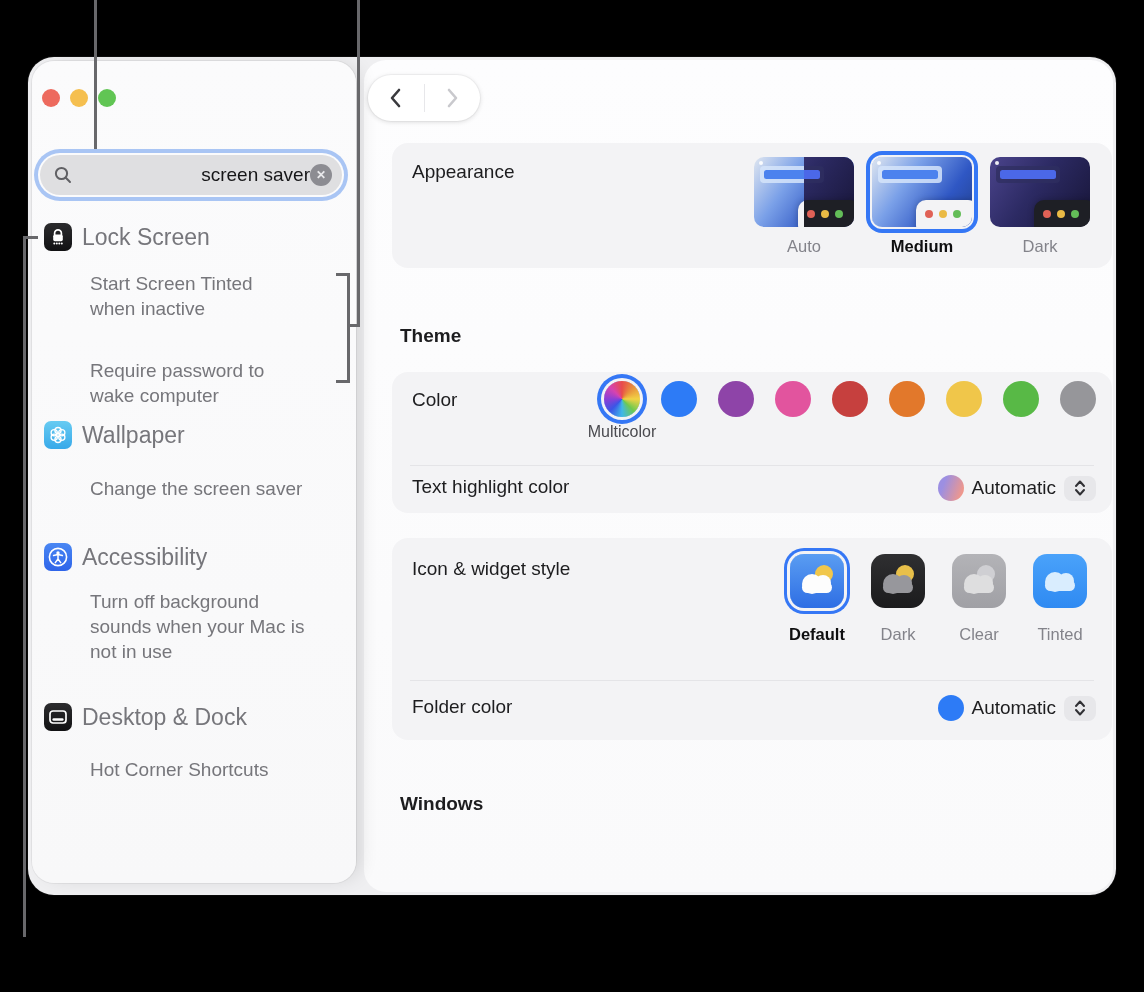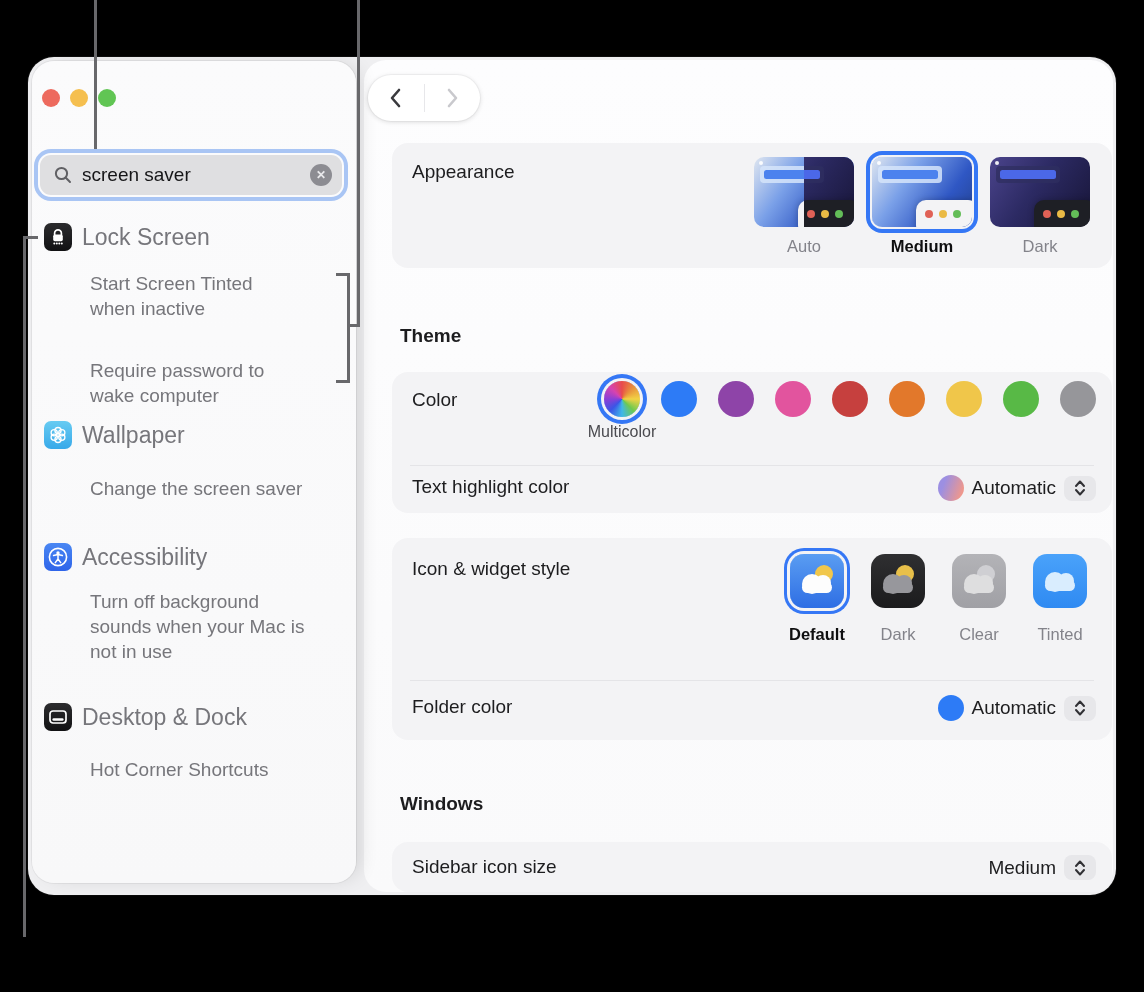--- a/index.html
+++ b/index.html
@@ -28,24 +28,24 @@
     background:linear-gradient(180deg,#fbfbfc,#f8f8f9);
     box-shadow:0 0 0 1px rgba(0,0,0,.05), 8px 0 20px -6px rgba(0,0,0,.14);
   }
   .traffic{position:absolute;top:28px;left:10px;display:flex;gap:10px;}
   .tl{width:18px;height:18px;border-radius:50%;}
   .tl.red{background:#ed6a5e;}
   .tl.yellow{background:#f5bf4f;}
   .tl.green{background:#61c554;}
 
   .searchwrap{
-    position:absolute;left:8px;top:94px;width:302px;height:40px;border-radius:11px;
+    position:absolute;left:8px;top:94px;width:302px;height:40px;border-radius:20px;
     background:#dededfd9;background:#dfdfe1;
     box-shadow:0 0 0 2px #fbfbfc, 0 0 0 6px #a9c5f4;
-    display:flex;align-items:center;
+    display:flex;align-items:center;text-align:right;
   }
   .search-ico{margin-left:13px;flex:0 0 auto;display:flex;}
   .search-text{margin-left:9px;font-size:19px;color:#161618;flex:1 1 auto;white-space:nowrap;overflow:hidden;}
   .clear-btn{flex:0 0 auto;margin-right:10px;width:22px;height:22px;border-radius:50%;
     background:#8c8c92;color:#e9e9ec;font-size:12px;font-weight:bold;
     display:flex;align-items:center;justify-content:center;}
 
   .side-item{position:absolute;left:12px;display:flex;align-items:center;gap:10px;}
   .side-item .appicon{width:28px;height:28px;border-radius:7px;flex:0 0 auto;
     display:flex;align-items:center;justify-content:center;overflow:hidden;}
@@ -393,32 +393,20 @@
           <svg width="14" height="18" viewBox="0 0 14 18">
               <polyline points="3,7 7,2.5 11,7" fill="none" stroke="#303034" stroke-width="2" stroke-linecap="round" stroke-linejoin="round"></polyline>
               <polyline points="3,11 7,15.5 11,11" fill="none" stroke="#303034" stroke-width="2" stroke-linecap="round" stroke-linejoin="round"></polyline>
             </svg>
         </span>
       </div>
     </div>
 
     <div class="heading" style="top:736px">Windows</div>
 
-    <div class="card" style="top:785px;height:50px">
-      <div class="rowlabel" style="top:14px">Sidebar icon size</div>
-      <div class="valgroup" style="top:13px">
-        <span class="valtext">Medium</span>
-        <span class="stepper">
-          <svg width="14" height="18" viewBox="0 0 14 18">
-              <polyline points="3,7 7,2.5 11,7" fill="none" stroke="#303034" stroke-width="2" stroke-linecap="round" stroke-linejoin="round"></polyline>
-              <polyline points="3,11 7,15.5 11,11" fill="none" stroke="#303034" stroke-width="2" stroke-linecap="round" stroke-linejoin="round"></polyline>
-            </svg>
-        </span>
-      </div>
-    </div>
   </div>
 
   <div class="ann" style="left:94px;top:0;width:3px;height:149px"></div>
   <div class="ann" style="left:357px;top:0;width:3px;height:327px"></div>
   <div class="ann" style="left:348px;top:324px;width:12px;height:3px"></div>
   <div class="ann" style="left:347px;top:273px;width:3px;height:110px"></div>
   <div class="ann" style="left:336px;top:273px;width:14px;height:3px"></div>
   <div class="ann" style="left:336px;top:380px;width:14px;height:3px"></div>
   <div class="ann" style="left:23px;top:236px;width:15px;height:3px"></div>
   <div class="ann" style="left:23px;top:236px;width:3px;height:701px"></div>

